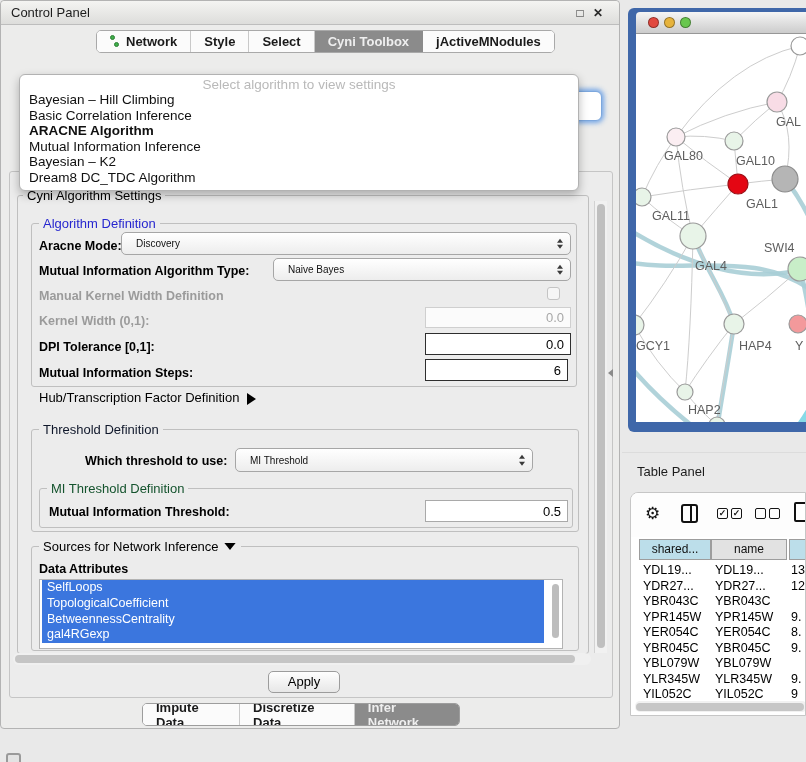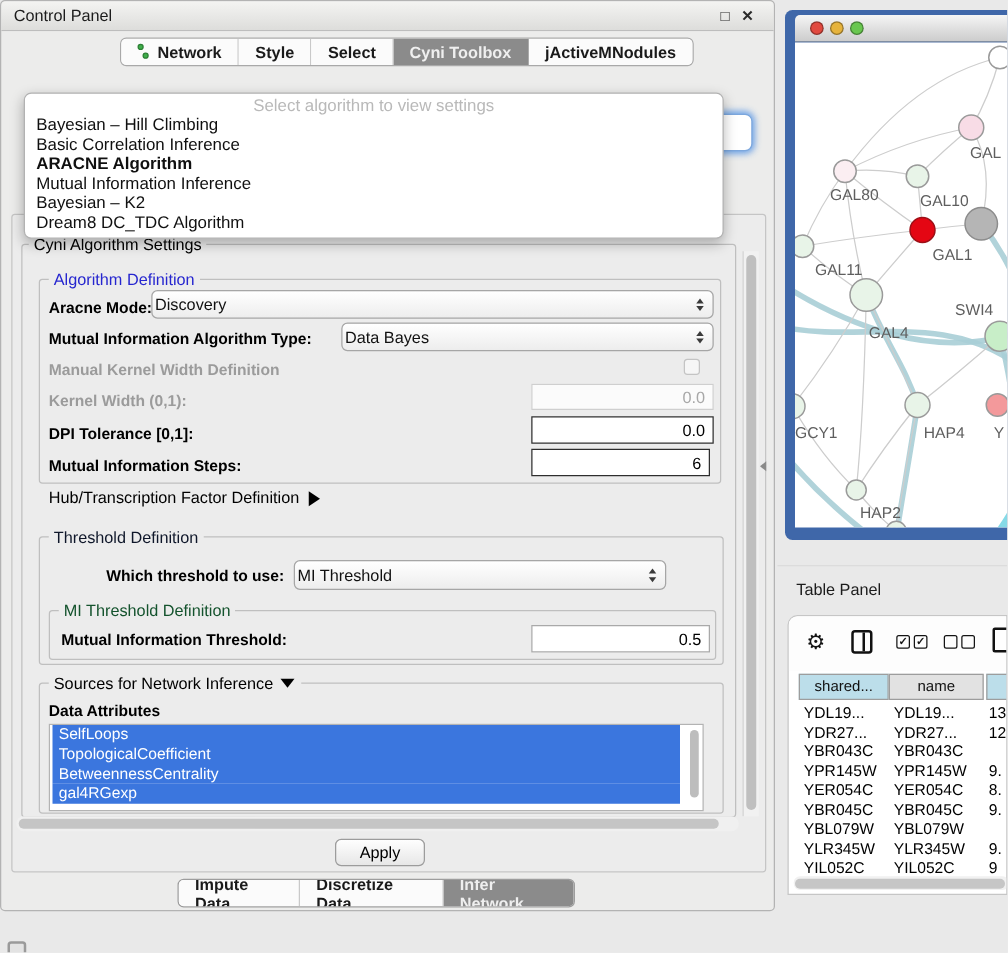--- a/index.html
+++ b/index.html
@@ -51,22 +51,22 @@
   .vscroll .thumb { position:absolute; left:2px; top:3px; width:8px; height:444px;
       background:#bfbfbf; border-radius:5px; }
 
   
   .fs { position:absolute; border:1px solid #bfbfbf; border-radius:3px; }
   .fs-legend { position:absolute; background:#ececec; padding:0 4px; font-size:13px;
       display:flex; align-items:center; gap:4px; white-space:nowrap; }
   .lbl { position:absolute; font-size:12.5px; font-weight:bold; color:#000; white-space:nowrap; }
   .lbl.dis { color:#9b9b9b; }
   .combo { position:absolute; background:linear-gradient(#ffffff,#ededed);
-      border:1px solid #a6a6a6; border-radius:5px; font-size:13px; color:#111;
-      display:flex; align-items:center; padding-left:2px; }
+      border:1px solid #a6a6a6; border-radius:5px; font-size:10px; color:#111;
+      display:flex; align-items:center; padding-left:14px; }
   .combo .arrs { position:absolute; right:7px; top:50%; transform:translateY(-50%); }
   .combo .arrs i { display:block; width:0; height:0; border-left:3.5px solid transparent;
       border-right:3.5px solid transparent; }
   .combo .arrs i.up { border-bottom:4.5px solid #3a3a3a; margin-bottom:2.5px; }
   .combo .arrs i.dn { border-top:4.5px solid #3a3a3a; }
   .tin { position:absolute; background:#fff; font-size:13px; text-align:right;
       padding-right:6px; display:flex; align-items:center; justify-content:flex-end; }
   .tin.dis { background:#fbfbfb; border:1px solid #cfcfcf; color:#a8a8a8; }
   .tin.en  { border:1.5px solid #2e2e2e; color:#000; }
   .tin.soft{ border:1px solid #a9a9a9; color:#000; }
@@ -201,21 +201,21 @@
     <div class="combo" style="left:120px; top:231px; width:450px; height:23px;">
       <span>Discovery</span>
       <span class="arrs">
           <i class="up"></i>
           <i class="dn"></i>
         </span>
     </div>
 
     <div class="lbl" style="left:38px; top:263px;">Mutual Information Algorithm Type:</div>
     <div class="combo" style="left:272px; top:257px; width:298px; height:23px;">
-      <span>Data Bayes</span>
+      <span>Naive Bayes</span>
       <span class="arrs">
           <i class="up"></i>
           <i class="dn"></i>
         </span>
     </div>
 
     <div class="lbl dis" style="left:38px; top:288px;">Manual Kernel Width Definition</div>
     <div class="chk" style="left:546px; top:286px;"></div>
 
     <div class="lbl dis" style="left:38px; top:313px;">Kernel Width (0,1):</div>

